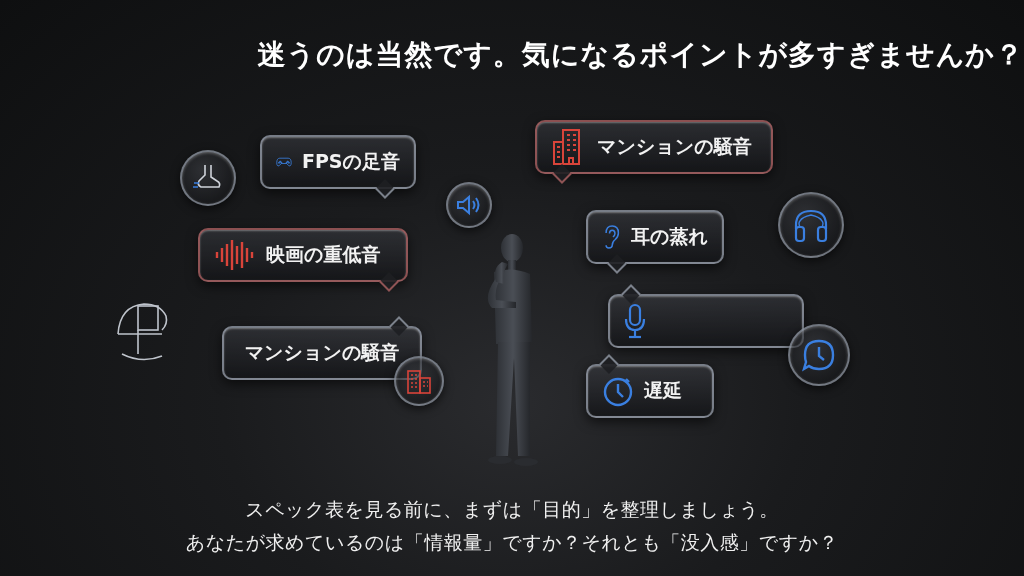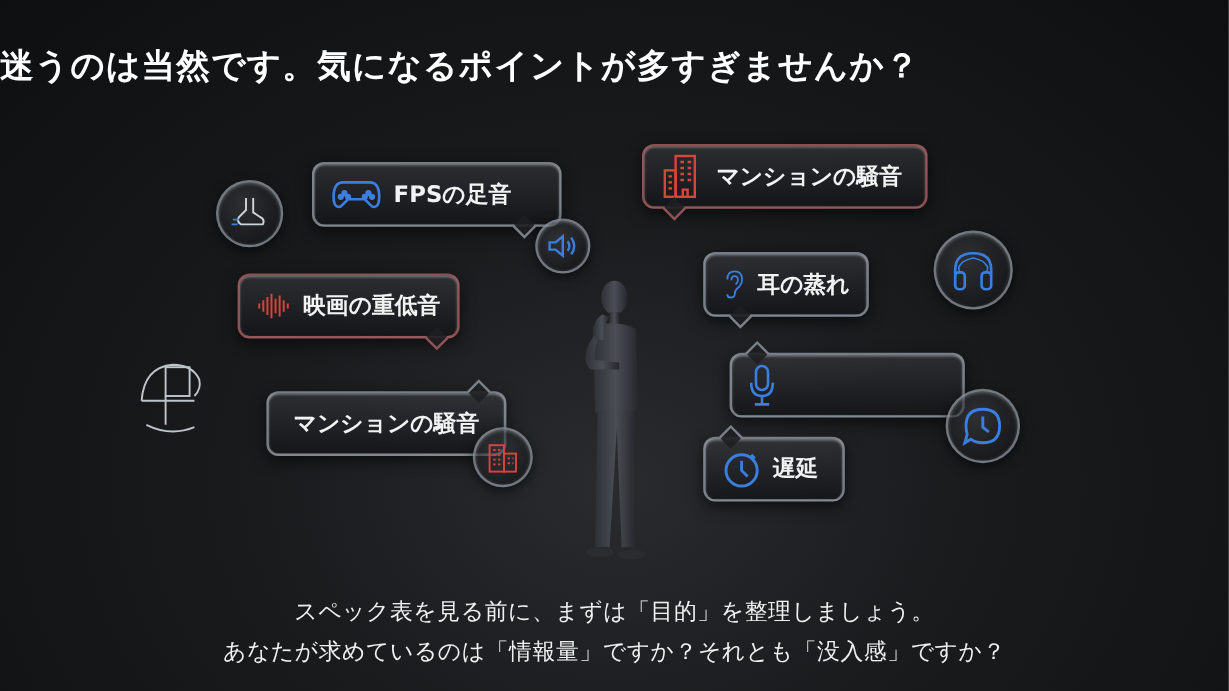--- a/index.html
+++ b/index.html
@@ -5,21 +5,21 @@
   * { box-sizing: border-box; margin: 0; padding: 0; }
   html, body { width: 1024px; height: 576px; overflow: hidden; }
   body {
     font-family: "DejaVu Sans", sans-serif;
     background: radial-gradient(ellipse at 50% 70%, #2a2b2e 0%, #1a1b1d 40%, #0e0f10 100%);
     color: #fff;
     position: relative;
   }
   .title {
     position: absolute; left: 0; top: 36px; width: 1024px;
-    text-align: left; font-size: 28px; font-weight: bold; letter-spacing: 1px;
+    text-align: right; font-size: 28px; font-weight: bold; letter-spacing: 1px;
     color: #fff;
   }
   .bubble {
     position: absolute;
     height: 54px;
     border-radius: 10px;
     background: linear-gradient(180deg, rgba(60,62,68,0.55) 0%, rgba(20,21,24,0.85) 100%);
     border: 2px solid rgba(200,210,225,0.55);
     box-shadow: inset 0 1px 2px rgba(255,255,255,0.35), 0 4px 12px rgba(0,0,0,0.6);
     display: flex; align-items: center; padding: 0 14px;
@@ -53,42 +53,42 @@
 
 <div class="title">迷うのは当然です。気になるポイントが多すぎませんか？</div>
 
 <div class="circle" style="left:180px;top:150px;width:56px;height:56px;">
   <svg width="34" height="34" viewBox="0 0 34 34" fill="none" stroke="#cfd3da" stroke-width="1.6">
     <path d="M14 4 L14 14 L8 20 Q6 24 10 26 L28 26 Q30 22 26 20 L20 16 L20 4"></path>
     <path d="M3 22 H8 M2 26 H7" stroke="#3a7fe0"></path>
   </svg>
 </div>
 
-<div class="bubble" style="left:260px;top:135px;width:208px;">
+<div class="bubble" style="left:260px;top:135px;width:156px;">
   <svg width="42" height="28" viewBox="0 0 42 28" fill="none" stroke="#3a7fe0" stroke-width="2.2">
     <path d="M10 4 H32 Q40 4 40 16 Q40 26 34 24 L28 18 H14 L8 24 Q2 26 2 16 Q2 4 10 4 Z"></path>
     <circle cx="11" cy="13" r="1.5" fill="#3a7fe0"></circle>
       <circle cx="8" cy="16" r="1.5" fill="#3a7fe0"></circle>
       <circle cx="14" cy="16" r="1.5" fill="#3a7fe0"></circle>
     <circle cx="31" cy="13" r="1.5" fill="#3a7fe0"></circle>
       <circle cx="28" cy="16" r="1.5" fill="#3a7fe0"></circle>
       <circle cx="34" cy="16" r="1.5" fill="#3a7fe0"></circle>
   </svg>
   <span class="label">FPSの足音</span>
   <div class="tail" style="right:22px;bottom:-9px;transform:rotate(45deg);"></div>
 </div>
 
 <div class="circle" style="left:446px;top:182px;width:46px;height:46px;">
   <svg width="26" height="22" viewBox="0 0 26 22" fill="none" stroke="#3a7fe0" stroke-width="2">
     <path d="M2 8 H7 L13 3 V19 L7 14 H2 Z"></path>
     <path d="M17 7 Q20 11 17 15 M20 4 Q25 11 20 18"></path>
   </svg>
 </div>
 
-<div class="bubble red" style="left:198px;top:228px;width:185px;">
+<div class="bubble red" style="left:198px;top:228px;width:210px;">
   <svg width="42" height="34" viewBox="0 0 42 34" stroke="#d9443a" stroke-width="2.4">
     <line x1="3" y1="14" x2="3" y2="20"></line>
       <line x1="8" y1="10" x2="8" y2="24"></line>
       <line x1="13" y1="6" x2="13" y2="28"></line>
     <line x1="18" y1="2" x2="18" y2="32"></line>
       <line x1="23" y1="8" x2="23" y2="26"></line>
       <line x1="28" y1="4" x2="28" y2="30"></line>
     <line x1="33" y1="10" x2="33" y2="24"></line>
       <line x1="38" y1="14" x2="38" y2="20"></line>
   </svg>
@@ -157,21 +157,21 @@
   <div class="tail" style="left:14px;top:-9px;transform:rotate(-135deg);"></div>
 </div>
 
 <div class="circle" style="left:788px;top:324px;width:62px;height:62px;">
   <svg width="36" height="36" viewBox="0 0 36 36" fill="none" stroke="#3a7fe0" stroke-width="2.4">
     <path d="M18 4 Q32 4 32 18 Q32 32 18 32 Q12 32 8 29 L3 32 L5 25 Q4 22 4 18 Q4 4 18 4 Z"></path>
     <path d="M18 10 V19 L23 23"></path>
   </svg>
 </div>
 
-<div class="bubble" style="left:586px;top:364px;width:118px;">
+<div class="bubble" style="left:586px;top:364px;width:128px;">
   <svg width="32" height="32" viewBox="0 0 32 32" fill="none" stroke="#3a7fe0" stroke-width="2.4">
     <circle cx="16" cy="17" r="13"></circle>
       <path d="M16 9 V17 L21 22"></path>
       <path d="M24 4 L27 7"></path>
   </svg>
   <span class="label">遅延</span>
   <div class="tail" style="left:14px;top:-9px;transform:rotate(-135deg);"></div>
 </div>
 
 <div class="figure">

